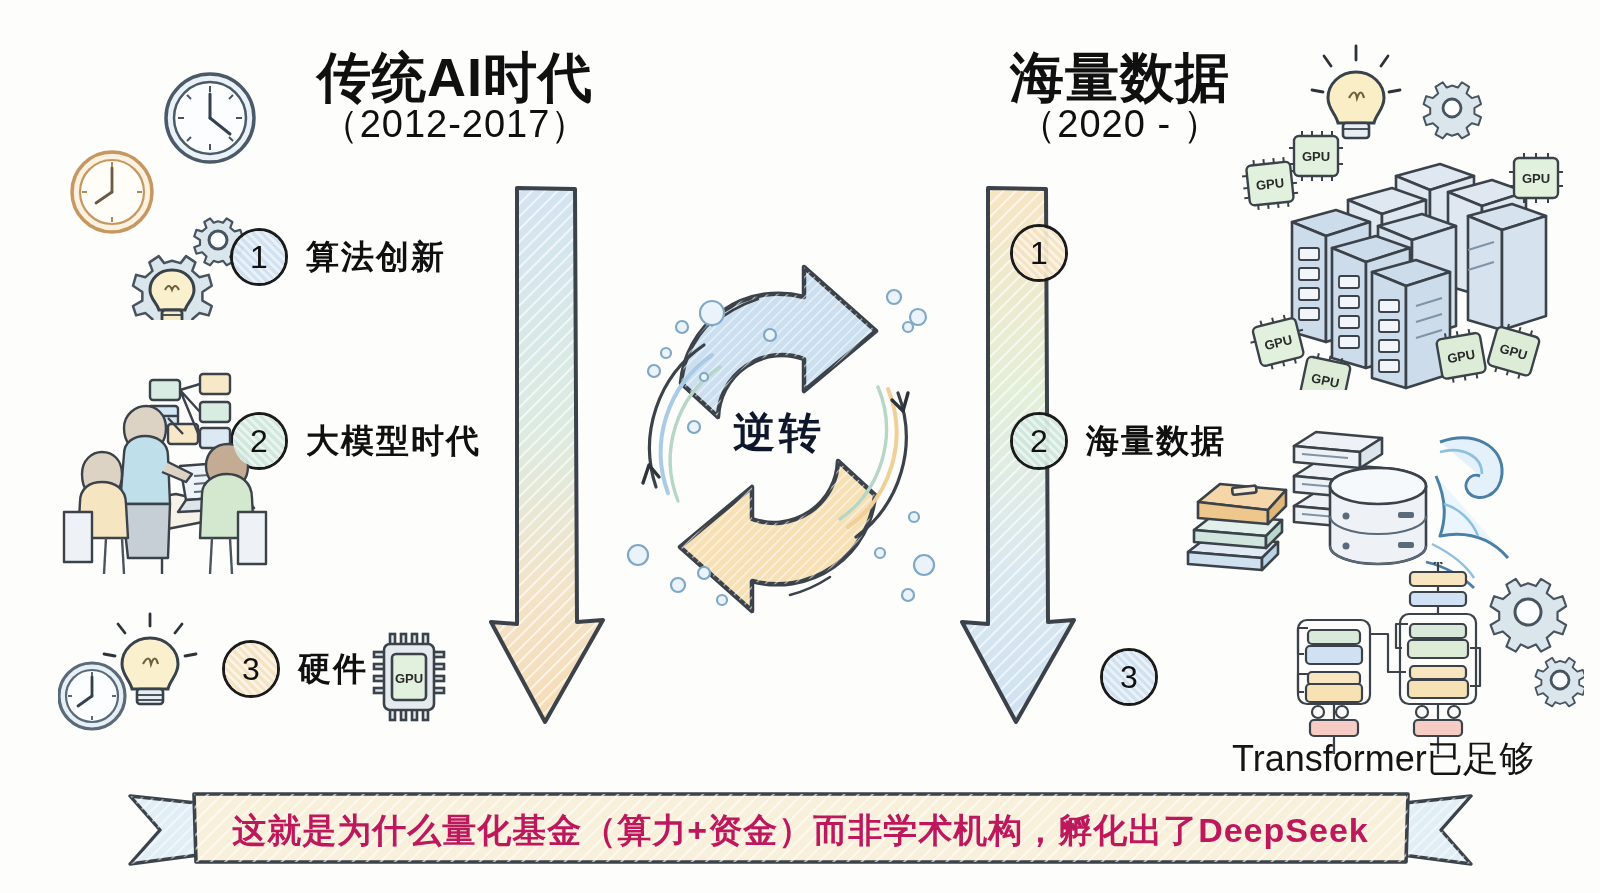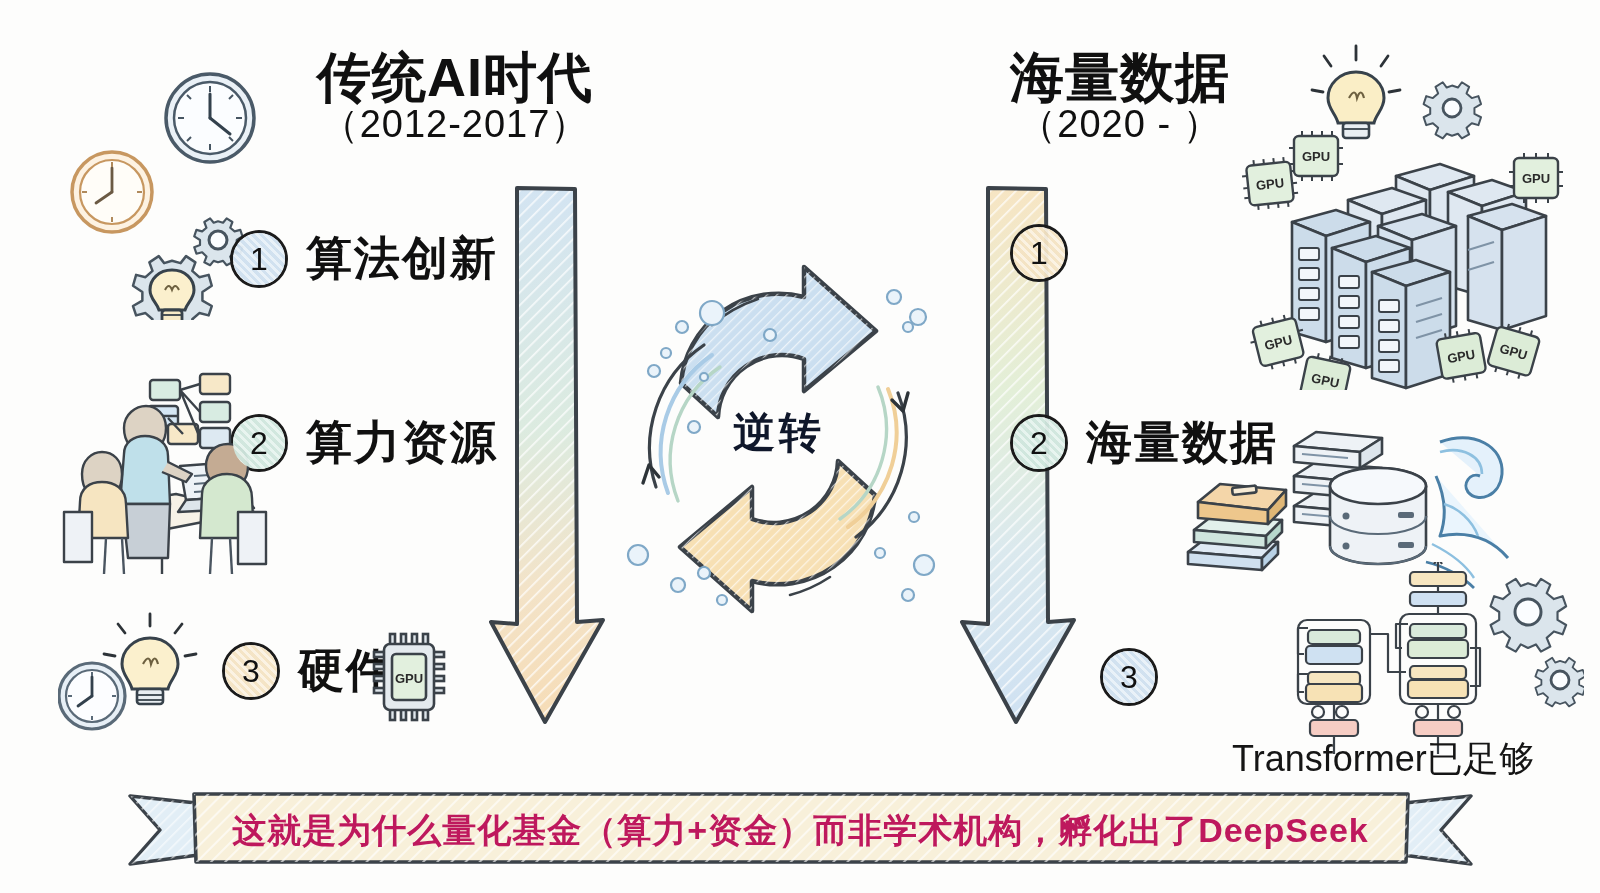--- a/index.html
+++ b/index.html
@@ -72,21 +72,21 @@
   .fill-blue::before {
     background: repeating-linear-gradient(45deg,#cfe0ef 0 3px,#e8f1f8 3px 6px);
   }
   .fill-green::before {
     background: repeating-linear-gradient(45deg,#cfe6dd 0 3px,#e7f4ef 3px 6px);
   }
   .fill-cream::before {
     background: repeating-linear-gradient(45deg,#f4e3c3 0 3px,#fbf2e2 3px 6px);
   }
   .item-label {
-    font-size: 46px;
+    font-size: 33px;
     font-weight: 700;
     color: #101010;
     white-space: nowrap;
     letter-spacing: 2px;
   }
 
   
   .big-arrow { width: 120px; height: 545px; }
 
   
@@ -265,21 +265,21 @@
     <div class="num-circle fill-blue">
       <span>1</span>
     </div>
     <div class="item-label">算法创新</div>
   </div>
 
   <div class="abs item-row" style="left:230px; top:412px;">
     <div class="num-circle fill-green">
       <span>2</span>
     </div>
-    <div class="item-label">算力资源</div>
+    <div class="item-label">大模型时代</div>
   </div>
 
   <div class="abs item-row" style="left:222px; top:640px;">
     <div class="num-circle fill-cream">
       <span>3</span>
     </div>
     <div class="item-label">硬件</div>
   </div>
 
   <svg class="abs" style="left:368px; top:628px;" width="92" height="100">

